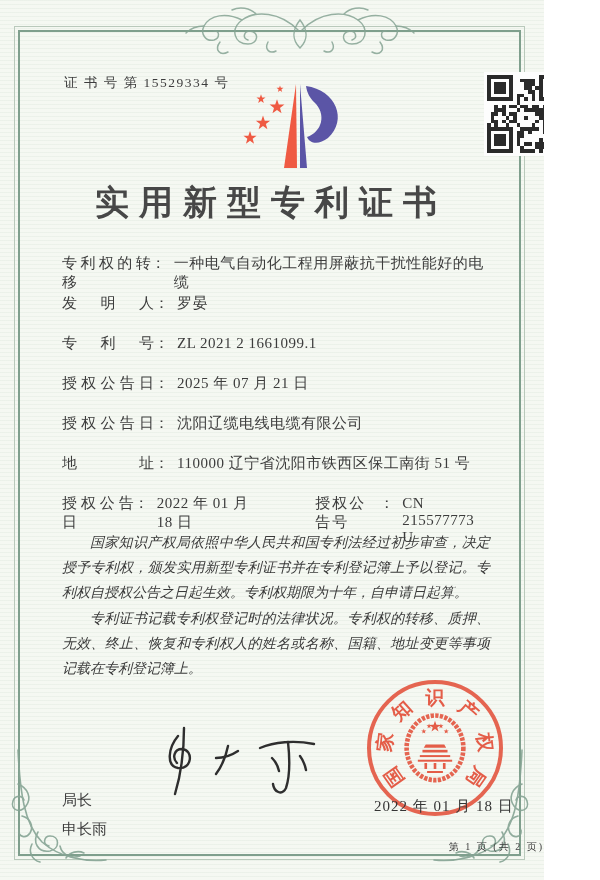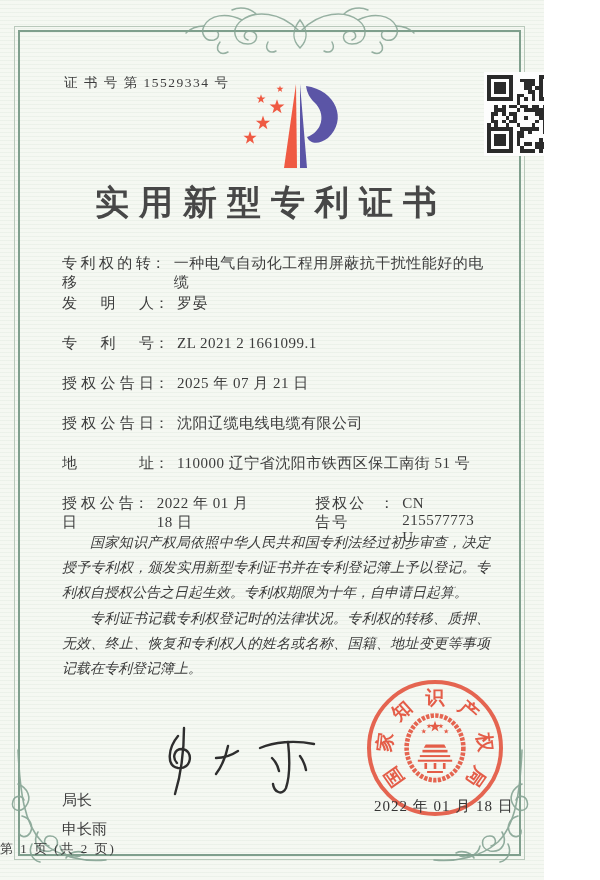--- a/index.html
+++ b/index.html
@@ -43,21 +43,21 @@
   .signer{position:absolute;left:62px;top:744px;font-size:15px;line-height:1.9;margin-top:42px;}
   .sig-svg{position:absolute;left:148px;top:722px;width:190px;height:80px;}
   
   .seal{position:absolute;left:367px;top:680px;width:136px;height:136px;border-radius:50%;
         border:4px solid rgba(226,75,53,.85);box-sizing:border-box;}
   .seal .ring-ch{position:absolute;left:50%;top:50%;font-size:19px;font-weight:bold;
         color:rgba(226,75,53,.9);font-family:"Liberation Serif",serif;}
   .emblem{position:absolute;left:50%;top:50%;transform:translate(-50%,-52%);width:66px;height:74px;}
   .seal-date{position:absolute;left:374px;top:797px;font-size:15px;letter-spacing:1px;color:#353535;z-index:3;}
   
-  .footer{position:absolute;left:0;right:0;top:840px;text-align:left;font-size:13px;letter-spacing:2px;}
+  .footer{position:absolute;left:0;right:0;top:840px;text-align:right;font-size:10px;letter-spacing:2px;}
 </style>
 </head>
 <body>
 
 <div id="cert">
 
   <div class="frame-outer"></div>
   <div class="frame-inner"></div>
 
   <svg class="orn orn-top" viewBox="0 0 280 56">

